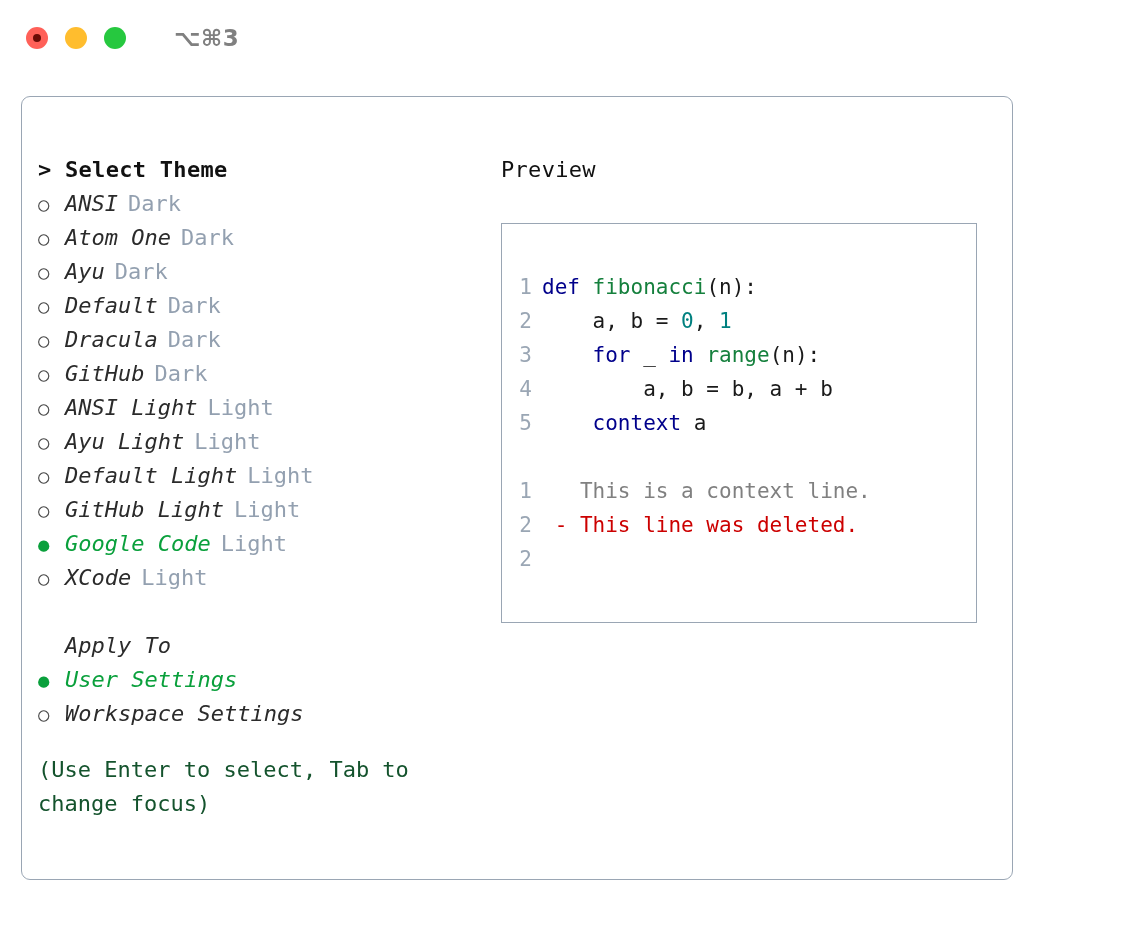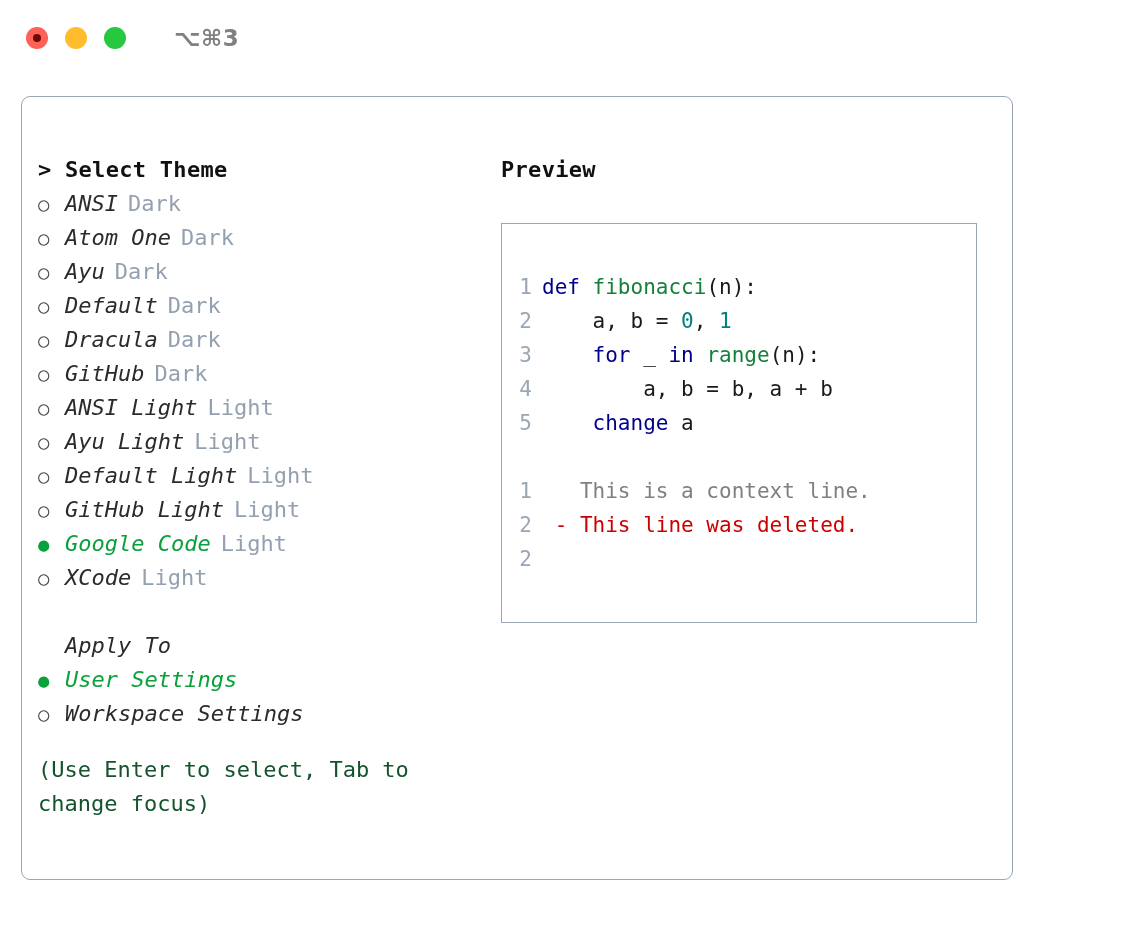--- a/index.html
+++ b/index.html
@@ -126,21 +126,21 @@
 
   
   .right-col {
     position: absolute;
     left: 479px;
     top: 56px;
     width: 490px;
   }
   .preview-title {
     font-size: 22px;
-    font-weight: 700;
+    font-weight: 400;
     color: #111111;
     letter-spacing: 0.3px;
     height: 34px;
     line-height: 34px;
   }
   .code-box {
     margin-top: 36px;
     width: 476px;
     height: 400px;
     border: 1.6px solid #9aa6b4;
@@ -226,21 +226,21 @@
 
   <div class="right-col">
     <div class="preview-title">Preview</div>
 
     <div class="code-box">
       <div id="code-lines">
           <div class="code-line"><span class="ln">1</span><span class="code-text"><span class="tok-kw">def </span><span class="tok-fn">fibonacci</span><span class="tok-pl">(n):</span></span></div>
           <div class="code-line"><span class="ln">2</span><span class="code-text"><span class="tok-pl">    a, b = </span><span class="tok-num">0</span><span class="tok-pl">, </span><span class="tok-num">1</span></span></div>
           <div class="code-line"><span class="ln">3</span><span class="code-text"><span class="tok-pl">    </span><span class="tok-kw">for</span><span class="tok-pl"> _ </span><span class="tok-kw">in</span><span class="tok-pl"> </span><span class="tok-fn">range</span><span class="tok-pl">(n):</span></span></div>
           <div class="code-line"><span class="ln">4</span><span class="code-text"><span class="tok-pl">        a, b = b, a + b</span></span></div>
-          <div class="code-line"><span class="ln">5</span><span class="code-text"><span class="tok-pl">    </span><span class="tok-kw">change</span><span class="tok-pl"> a</span></span></div>
+          <div class="code-line"><span class="ln">5</span><span class="code-text"><span class="tok-pl">    </span><span class="tok-kw">context</span><span class="tok-pl"> a</span></span></div>
         </div>
       <div class="blank-line"></div>
       <div id="diff-lines">
           <div class="code-line"><span class="ln">1</span><span class="code-text"><span class="tok-ctx">   This is a context line.</span></span></div>
           <div class="code-line"><span class="ln">2</span><span class="code-text"><span class="tok-del"> - This line was deleted.</span></span></div>
           <div class="code-line"><span class="ln">2</span></div>
         </div>
     </div>
   </div>
 </div>

